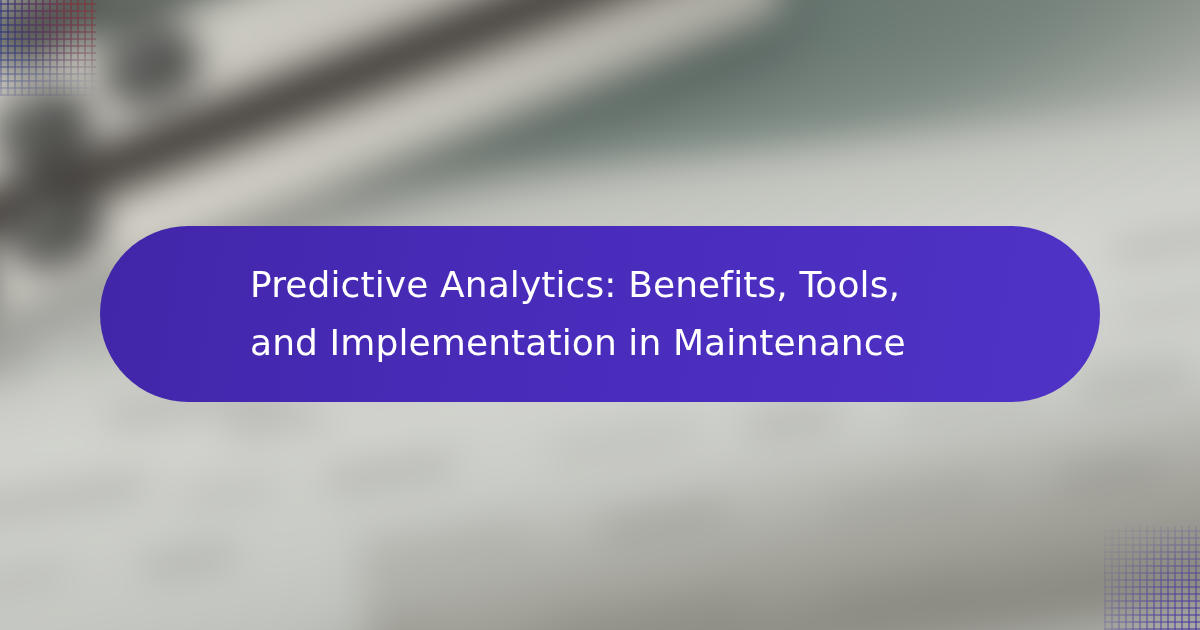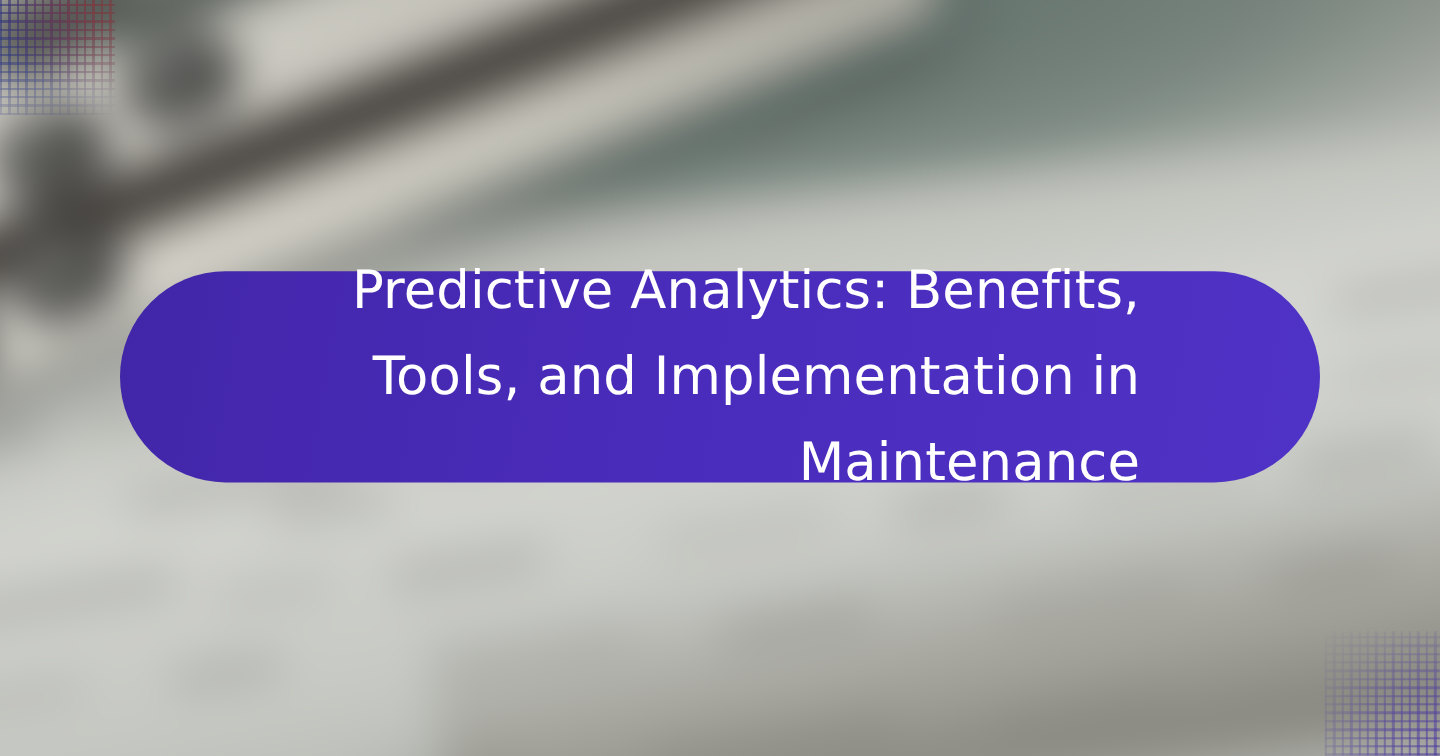--- a/index.html
+++ b/index.html
@@ -176,24 +176,24 @@
     background:linear-gradient(100deg,#4226a8 0%, #4a2cbc 48%, #4f33c6 100%);
     display:flex;
     align-items:center;
     justify-content:center;
     padding:0 58px;
   }
 
   .title-text {
     color:#ffffff;
     font-family:"DejaVu Sans", sans-serif;
-    font-size:44px;
+    font-size:36px;
     font-weight:400;
     line-height:1.62;
-    text-align:right;
+    text-align:left;
     letter-spacing:0.1px;
     max-width:700px;
   }
 </style>
 </head>
 <body>
 
 <div id="card">
 
   <div class="bg-photo">

